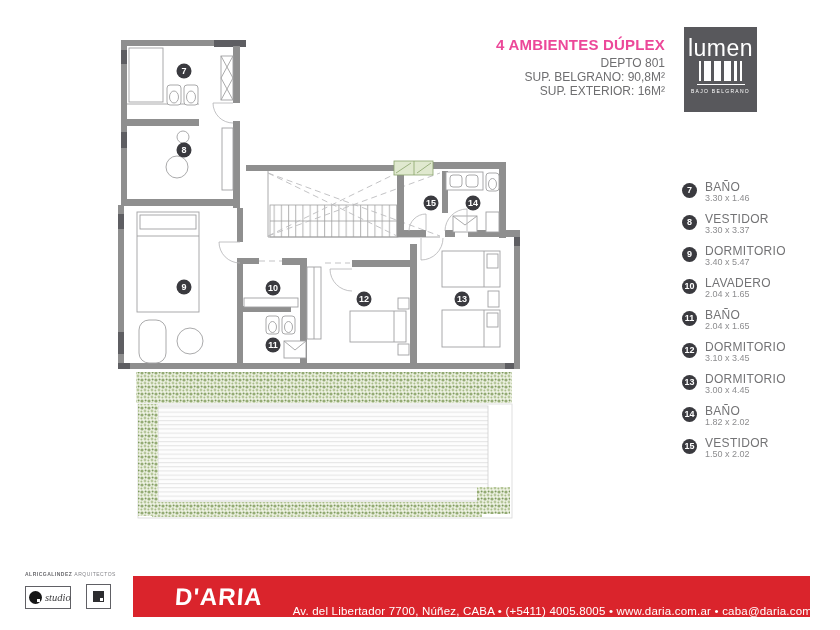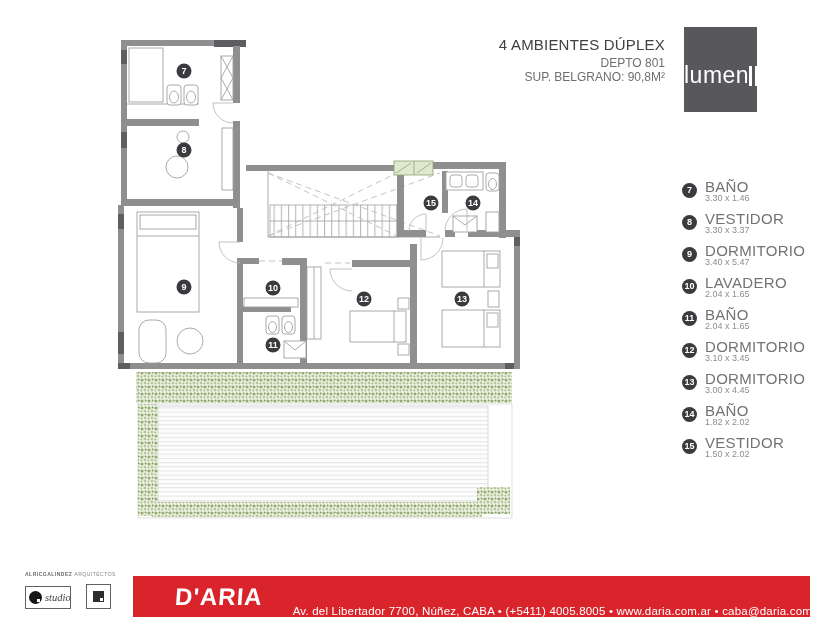--- a/index.html
+++ b/index.html
@@ -2,37 +2,37 @@
 <html style="--accent-red: #da242c; --logo-gray: #58585c; --badge-dark: #3a3a3f;"><head>
 <meta charset="utf-8">
 <style>
   html,body{margin:0;padding:0;background:#fff;}
   body{width:840px;height:630px;position:relative;overflow:hidden;
        font-family:"Liberation Sans",sans-serif;-webkit-font-smoothing:antialiased;}
   .abs{position:absolute;}
 
   
   .title-block{right:175px;top:36px;text-align:right;color:#6e6e70;}
-  .title-block .main{font-size:15px;font-weight:normal;color:#404040;letter-spacing:.2px;margin-bottom:3px;}
+  .title-block .main{font-size:15px;font-weight:bold;color:#ec4899;letter-spacing:.2px;margin-bottom:3px;}
   .title-block .sub{font-size:12px;line-height:14px;color:#6e6e70;}
 
   .lumen{left:684px;top:27px;width:73px;height:85px;background:var(--logo-gray,#58585c);
-         color:#fff;display:flex;flex-direction:row;align-items:center;box-sizing:border-box;padding-top:10px;}
+         color:#fff;display:flex;flex-direction:column;align-items:center;box-sizing:border-box;padding-top:10px;}
   .lumen .word{font-size:23px;letter-spacing:.5px;line-height:22px;font-weight:normal;}
   .lumen .bars{display:flex;align-items:flex-end;gap:3px;height:20px;margin-top:2px;}
   .lumen .bars i{display:block;background:#fff;height:20px;}
   .lumen .rule{width:48px;height:1px;background:#fff;margin-top:3px;}
   .lumen .tag{font-size:5px;letter-spacing:1.3px;margin-top:3px;}
 
   
   .legend{left:682px;top:182px;}
   .legend-item{display:flex;align-items:flex-start;gap:8px;margin-bottom:11px;height:21px;}
   .badge{width:15px;height:15px;border-radius:50%;background:var(--badge-dark,#3a3a3f);color:#fff;
          font-size:9px;font-weight:bold;line-height:15px;text-align:center;flex:0 0 15px;margin-top:1px;}
-  .legend-item .name{font-size:15px;color:#737375;letter-spacing:.3px;line-height:10.5px;}
+  .legend-item .name{font-size:12px;color:#737375;letter-spacing:.3px;line-height:10.5px;}
   .legend-item .dims{font-size:9px;color:#8d8d8f;line-height:10.5px;}
 
   
   .footer-bar{left:133px;top:576px;width:677px;height:41px;background:var(--accent-red,#da242c);
               display:flex;align-items:center;color:#fff;}
   .footer-bar .agency{margin-left:42px;font-size:24px;font-weight:bold;letter-spacing:1px;transform:skewX(-4deg);white-space:nowrap;}
   .footer-bar .contact{margin-left:30px;font-size:11.5px;letter-spacing:.2px;white-space:nowrap;margin-top:29px;}
 
   
   .credits{left:25px;top:571px;}
@@ -231,20 +231,21 @@
       <text x="473" y="206.2" text-anchor="middle" fill="#fff" font-size="9" font-weight="bold" font-family="&quot;Liberation Sans&quot;,sans-serif">14</text>
       <circle cx="431" cy="203" r="7.5" fill="#3a3a3f"></circle>
       <text x="431" y="206.2" text-anchor="middle" fill="#fff" font-size="9" font-weight="bold" font-family="&quot;Liberation Sans&quot;,sans-serif">15</text>
     </g>
 </svg>
 
 <div class="abs title-block">
   <div class="main">4 AMBIENTES DÚPLEX</div>
   <div class="sub">DEPTO 801</div>
   <div class="sub">SUP. BELGRANO: 90,8M²</div>
+  <div class="sub">SUP. EXTERIOR: 16M²</div>
 </div>
 
 <div class="abs lumen">
   <div class="word">lumen</div>
   <div class="bars">
     <i style="width:2.5px"></i>
       <i style="width:7px"></i>
       <i style="width:7px"></i>
     <i style="width:7px"></i>
       <i style="width:2.5px"></i>

